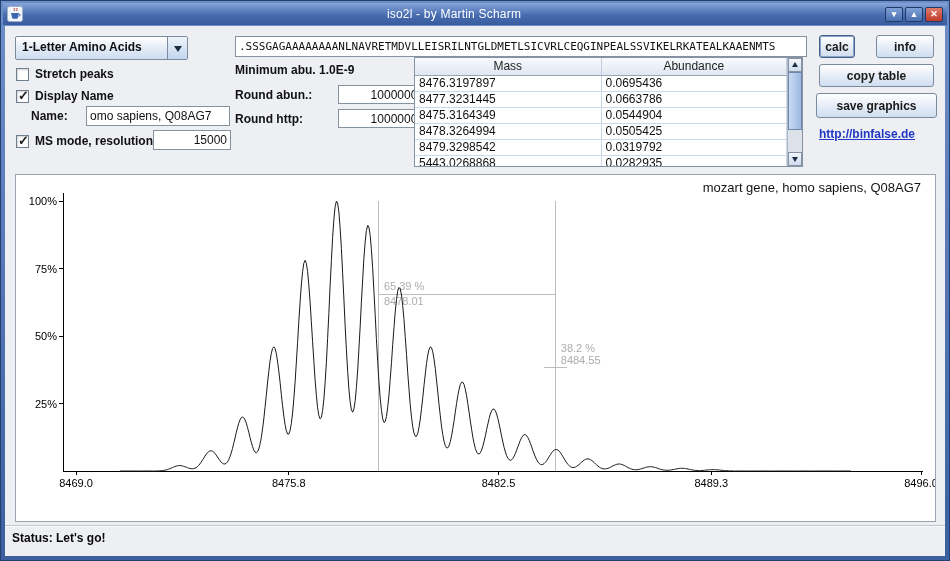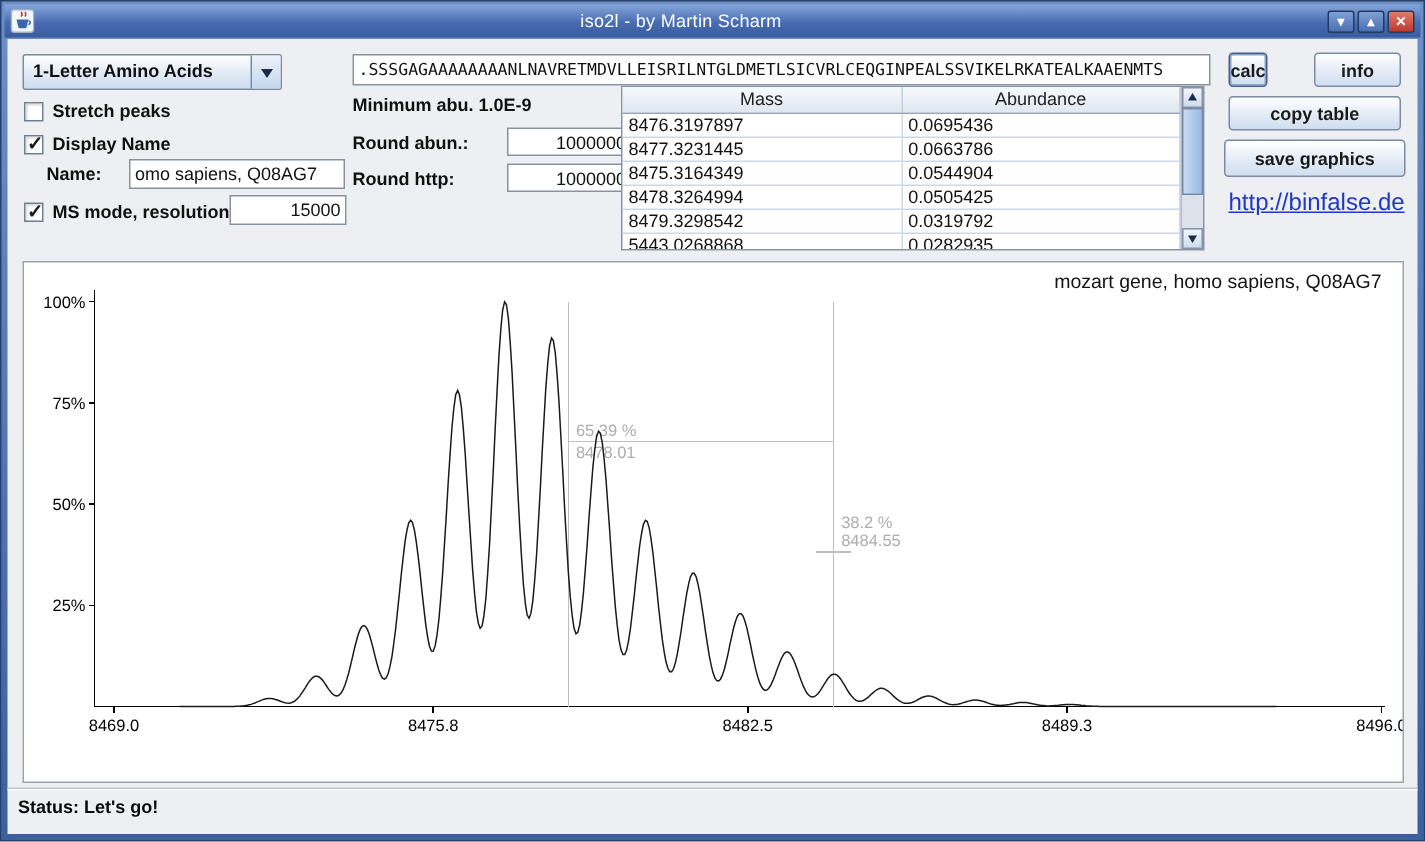--- a/index.html
+++ b/index.html
@@ -25,21 +25,21 @@
   .tri-down.sm{border-width:3px;border-top-width:5px;margin-top:4px}
   .tri-up.sm{width:0;height:0;border:3px solid transparent;border-bottom:5px solid #1c2c44;margin-bottom:4px}
 
   .cbrow{position:absolute;display:flex;align-items:center;gap:6px;height:16px}
   .cb{width:13px;height:13px;background:#fff;border:1px solid #6f7f90;position:relative;box-shadow:inset 1px 1px 2px rgba(0,0,0,.18);flex:0 0 13px}
   .cb.checked::after{content:"✓";position:absolute;left:1px;top:-3px;font-size:13px;font-weight:bold;color:#1c1c1c}
   .cblabel{font-weight:bold;font-size:12px;color:#111;white-space:nowrap}
 
   .btn{position:absolute;border:1px solid #7a8aa0;border-radius:3px;background:linear-gradient(#ffffff,#e9eff8 45%,#cfdef0);font-weight:bold;font-size:12px;color:#1a1a1a;font-family:"Liberation Sans",sans-serif}
   .btn.default{border-color:#44608c;box-shadow:inset 0 0 0 1px #8aa4c8}
-  .link{position:absolute;color:#2138c4;font-weight:normal;font-size:16px;text-decoration:underline;white-space:nowrap}
+  .link{position:absolute;color:#2138c4;font-weight:bold;font-size:12px;text-decoration:underline;white-space:nowrap}
 
   .scrollpane{position:absolute;left:413px;top:56px;width:389px;height:110px;border:1px solid #8593a5;background:#fff;overflow:hidden}
   .tbl{border-collapse:collapse;width:372px;table-layout:fixed;font-size:12px}
   .tbl th{height:17px;font-weight:normal;color:#222;text-align:center;background:linear-gradient(#f7fafd,#dfe7f1);border-bottom:1px solid #97a5b6;border-right:1px solid #c3cfdf}
   .tbl td{height:16px;color:#111;padding:0 4px;border-right:1px solid #ccd8e7;border-bottom:1px solid #ccd8e7;white-space:nowrap;overflow:hidden}
   .vscroll{position:absolute;right:0;top:0;bottom:0;width:15px;background:#dde2ea;border-left:1px solid #aeb8c6}
   .sb-btn{position:absolute;left:0;width:14px;height:14px;background:linear-gradient(#f2f6fb,#cfdced);border:1px solid #8593a5;display:flex;align-items:center;justify-content:center}
   .sb-btn.up{top:0}
   .sb-btn.down{bottom:0}
   .sb-thumb{position:absolute;left:0;top:14px;width:14px;height:58px;background:linear-gradient(90deg,#cadbf2,#9cb9e4);border:1px solid #7287a5}
@@ -154,21 +154,21 @@
       <div class="sb-btn up">
           <span class="tri-up sm"></span>
         </div>
       <div class="sb-thumb"></div>
       <div class="sb-btn down">
           <span class="tri-down sm"></span>
         </div>
     </div>
   </div>
 
-  <button class="btn default" style="left:818px;top:34px;width:26px;height:23px">calc</button>
+  <button class="btn default" style="left:818px;top:34px;width:36px;height:23px">calc</button>
   <button class="btn" style="left:875px;top:34px;width:58px;height:23px">info</button>
   <button class="btn" style="left:818px;top:63px;width:115px;height:23px">copy table</button>
   <button class="btn" style="left:815px;top:92px;width:121px;height:25px">save graphics</button>
   <a class="link" style="left:818px;top:126px" href="#">http://binfalse.de</a>
 
   <div class="chartpanel">
     <svg id="chart-svg" width="919" height="346">
         <text x="905" y="17" text-anchor="end" class="ctitle">mozart gene, homo sapiens, Q08AG7</text>
         <line x1="47" y1="18" x2="47" y2="296" class="axis"></line>
         <line x1="47" y1="296" x2="907" y2="296" class="axis"></line>

